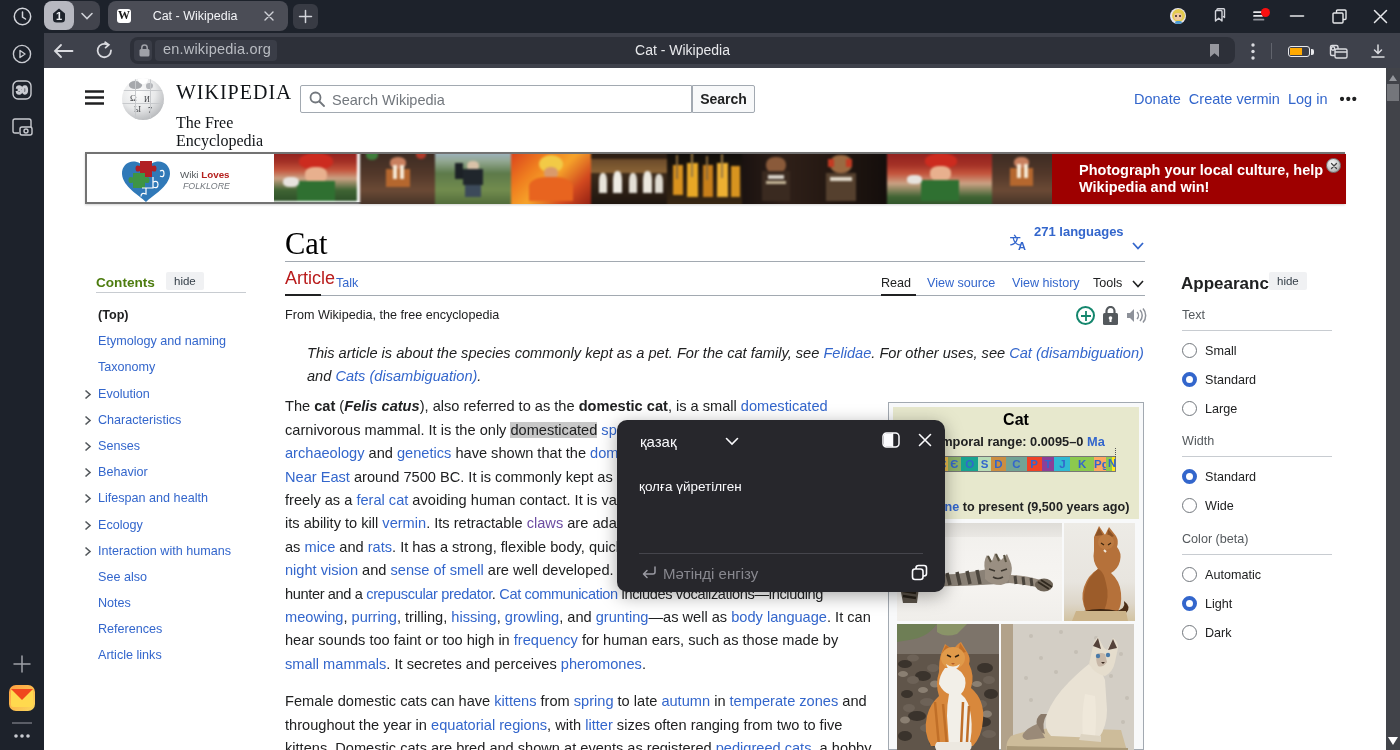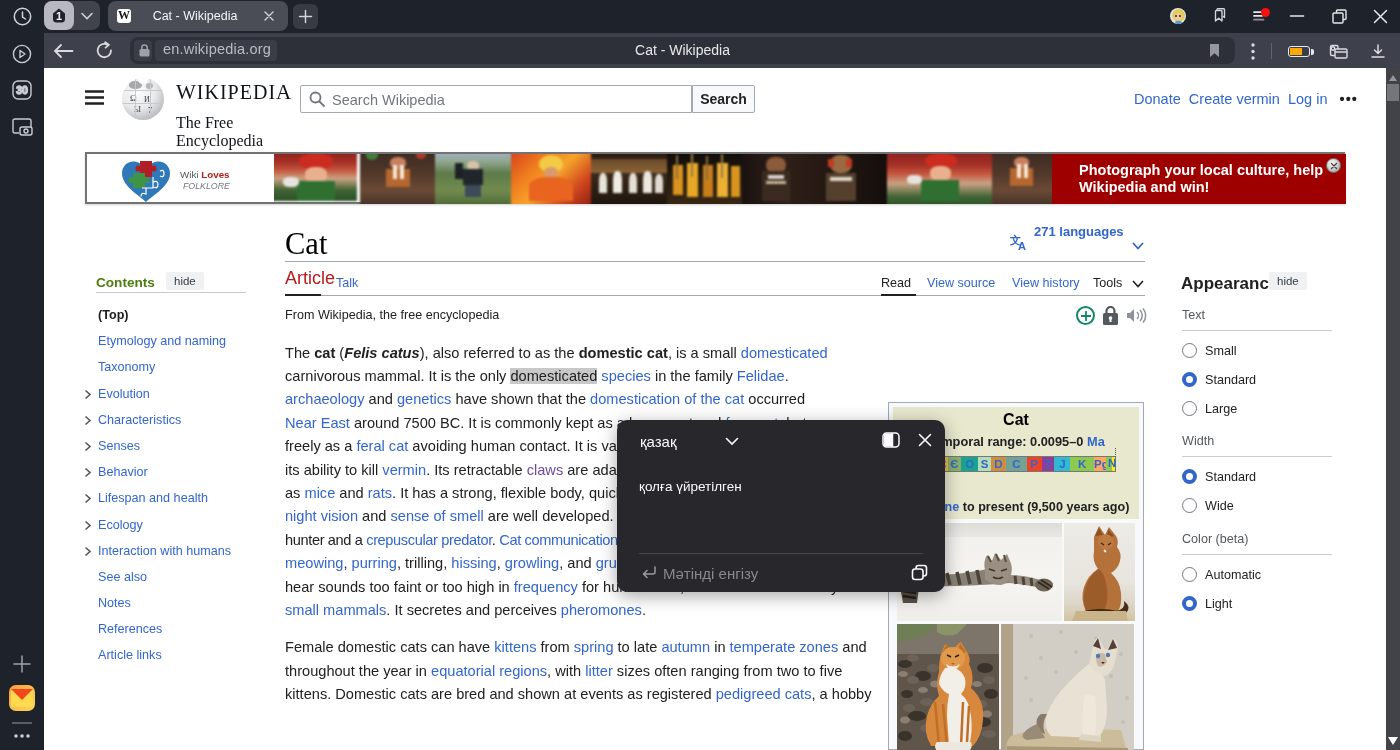--- a/index.html
+++ b/index.html
@@ -378,23 +378,25 @@
     <div class="sect-label">Text</div>
     <div class="radio-row"><div class="radio"></div>Small</div>
     <div class="radio-row"><div class="radio sel"></div>Standard</div>
     <div class="radio-row"><div class="radio"></div>Large</div>
     <div class="sect-label" style="margin-top:11px">Width</div>
     <div class="radio-row"><div class="radio sel"></div>Standard</div>
     <div class="radio-row"><div class="radio"></div>Wide</div>
     <div class="sect-label" style="margin-top:12px">Color (beta)</div>
     <div class="radio-row"><div class="radio"></div>Automatic</div>
     <div class="radio-row"><div class="radio sel"></div>Light</div>
+    <div class="radio-row"><div class="radio"></div>Dark</div>
   </div>
 
   <div class="abs" style="left:241px;top:273.5px;width:880px;font-size:14.6px;line-height:23.4px;color:#202122">
+    <div style="font-style:italic;padding-left:22px;margin-bottom:7px">This article is about the species commonly kept as a pet. For the cat family, see <a class="wlink" href="#">Felidae</a>. For other uses, see <a class="wlink" href="#">Cat (disambiguation)</a><br>and <a class="wlink" href="#">Cats (disambiguation)</a>.</div>
     <div id="para1">The <b>cat</b> (<b><i>Felis catus</i></b>), also referred to as the <b>domestic cat</b>, is a small <a class="wlink" href="#">domesticated</a><br>
 carnivorous mammal. It is the only <span class="hl">domesticated</span> <a class="wlink" href="#">species</a> in the family <a class="wlink" href="#">Felidae</a>.<br>
 <a class="wlink" href="#">archaeology</a> and <a class="wlink" href="#">genetics</a> have shown that the <a class="wlink" href="#">domestication of the cat</a> occurred<br>
 <a class="wlink" href="#">Near East</a> around 7500 BC. It is commonly kept as a house pet and <a class="wlink" href="#">farm cat</a>, but<br>
 freely as a <a class="wlink" href="#">feral cat</a> avoiding human contact. It is valued by humans for compani<br>
 its ability to kill <a class="wlink" href="#">vermin</a>. Its retractable <a class="vlink" href="#">claws</a> are adapted to killing small prey spec<br>
 as <a class="wlink" href="#">mice</a> and <a class="wlink" href="#">rats</a>. It has a strong, flexible body, quick reflexes, and sharp teeth, an<br>
 <a class="wlink" href="#">night vision</a> and <a class="wlink" href="#">sense of smell</a> are well developed. It is a social species, but a so<br>
 <span style="letter-spacing:-0.37px">hunter and a <a class="wlink" href="#">crepuscular predator</a>. <a class="wlink" href="#">Cat communication</a> includes vocalizations—including</span><br>
 <a class="wlink" href="#">meowing</a>, <a class="wlink" href="#">purring</a>, trilling, <a class="wlink" href="#">hissing</a>, <a class="wlink" href="#">growling</a>, and <a class="wlink" href="#">grunting</a>—as well as <a class="wlink" href="#">body language</a>. It can<br>

